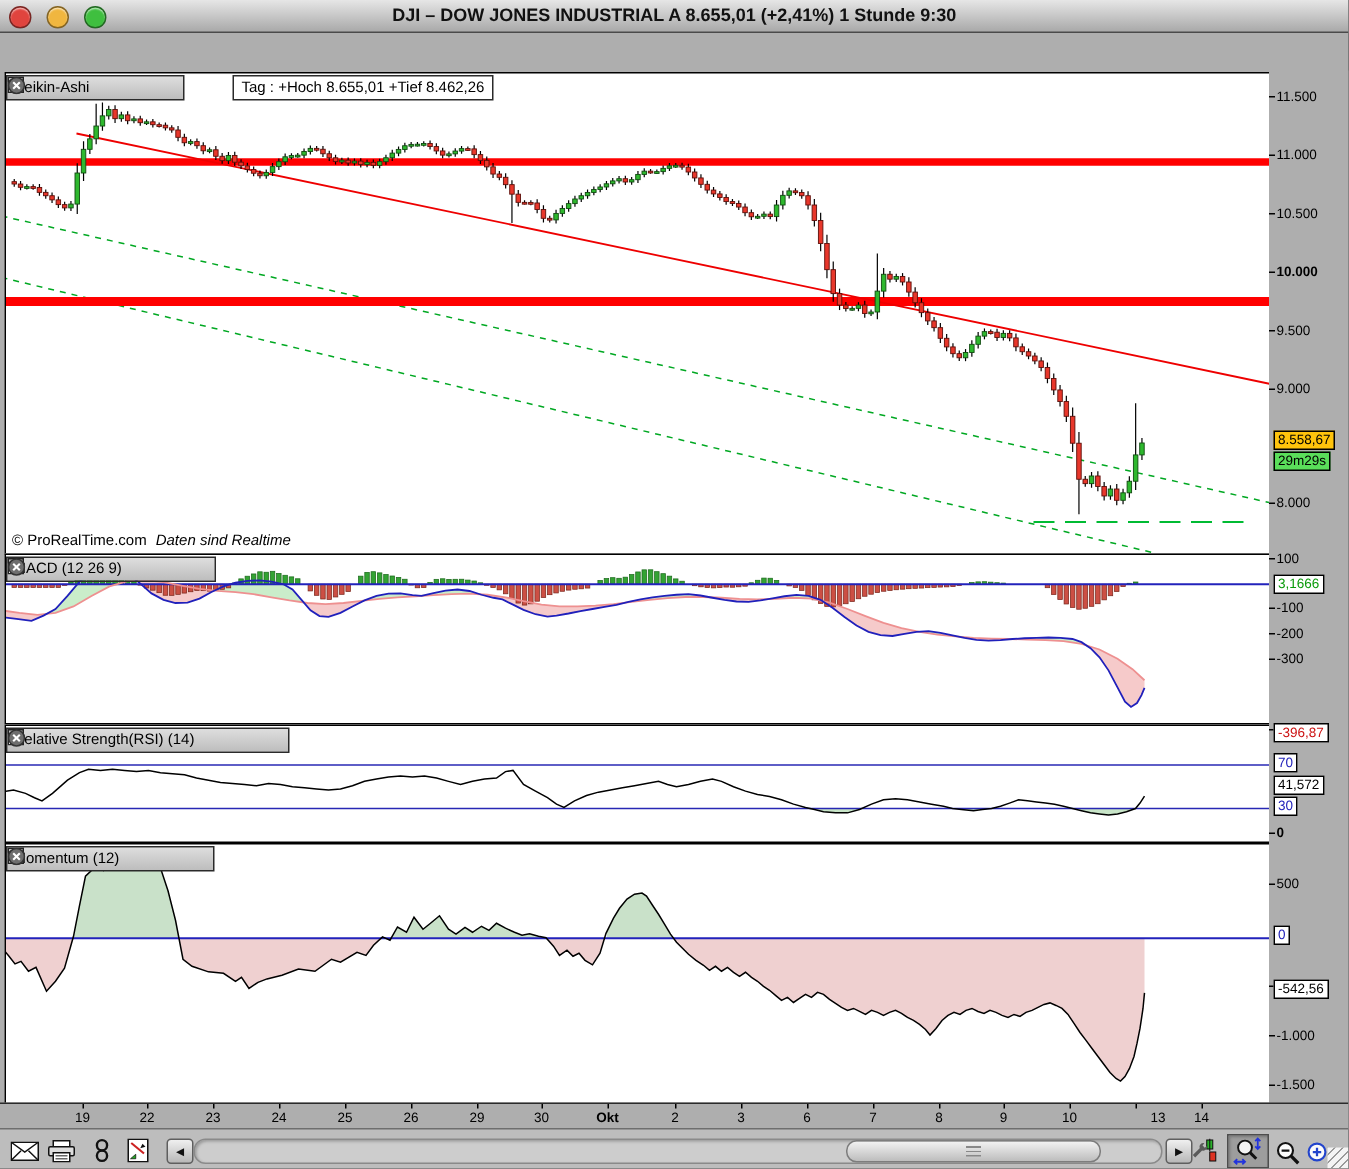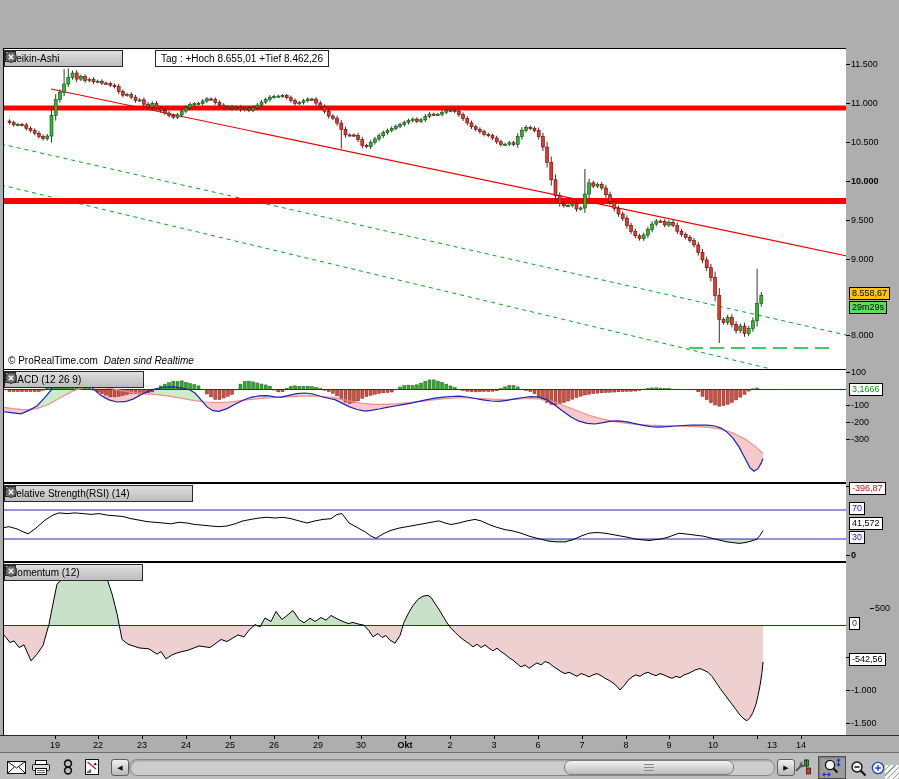--- a/index.html
+++ b/index.html
@@ -55,20 +55,28 @@
   .toolbox{position:absolute;top:3px;width:26px;height:21px;border:1px solid #4d4d4d;background:#9d9d9d;
     box-shadow:inset 1px 1px 2px #777;display:flex;align-items:center;justify-content:center;}
   .grip{position:absolute;left:885px;top:765px;width:14px;height:14px;background:#f4f4f4;
     background-image:repeating-linear-gradient(135deg,transparent 0 3px,#9a9a9a 3px 4px);}
 </style>
 </head>
 <body>
 
 <div id="win">
 
+  <div class="titlebar">
+    <div class="lights">
+      <div class="light l-red"></div>
+      <div class="light l-yellow"></div>
+      <div class="light l-green"></div>
+    </div>
+    <div class="wtitle">DJI – DOW JONES INDUSTRIAL A   8.655,01 (+2,41%)   1 Stunde  9:30</div>
+  </div>
 
 
   <div class="panel" id="p-price" style="left:3px;top:48px;width:843px;height:320px;">
     <svg id="svg-price" width="843" height="320" viewBox="3 48 843 320">
         <line x1="0" y1="143" x2="845" y2="334" stroke="#00a822" stroke-width="1" stroke-dasharray="4 4"></line>
         <line x1="0" y1="184" x2="770" y2="368" stroke="#00a822" stroke-width="1" stroke-dasharray="4 4"></line>
         <line x1="688" y1="347" x2="828" y2="347" stroke="#00bb33" stroke-width="1.4" stroke-dasharray="14 7"></line>
         <line x1="3" y1="107" x2="846" y2="107" stroke="#ff0000" stroke-width="5"></line>
         <line x1="3" y1="200" x2="846" y2="200" stroke="#ff0000" stroke-width="6"></line>
         <line x1="50" y1="88" x2="846" y2="255" stroke="#ee0000" stroke-width="1.2"></line>
@@ -743,21 +751,21 @@
       <div class="alab" style="top: 129px; font-weight: bold;"><span class="tk"></span>10.000</div>
       <div class="alab" style="top: 168px;"><span class="tk"></span>9.500</div>
       <div class="alab" style="top: 207px;"><span class="tk"></span>9.000</div>
       <div class="alab" style="top: 283px;"><span class="tk"></span>8.000</div>
       <div class="alab" style="top: 320px;"><span class="tk"></span>100</div>
       <div class="alab" style="top: 353px;"><span class="tk"></span>-100</div>
       <div class="alab" style="top: 370px;"><span class="tk"></span>-200</div>
       <div class="alab" style="top: 387px;"><span class="tk"></span>-300</div>
       <div class="alab" style="top: 434px; font-weight: bold;"><span class="tk"></span>100</div>
       <div class="alab" style="top: 503px; font-weight: bold;"><span class="tk"></span>0</div>
-      <div class="alab" style="top: 556px; margin-left: 24px;"><span class="tk"></span>500</div>
+      <div class="alab" style="top: 537px;"><span class="tk"></span>500</div>
       <div class="alab" style="top: 605px;"><span class="tk"></span>-500</div>
       <div class="alab" style="top: 638px;"><span class="tk"></span>-1.000</div>
       <div class="alab" style="top: 671px;"><span class="tk"></span>-1.500</div>
       <div class="abadge" style="top: 240px; background: rgb(255, 196, 12); color: rgb(0, 0, 0);">8.558,67</div>
       <div class="abadge" style="top: 254px; background: rgb(90, 222, 90); color: rgb(0, 0, 0);">29m29s</div>
       <div class="abadge" style="top: 336px; background: rgb(255, 255, 255); color: rgb(10, 154, 10);">3,1666</div>
       <div class="abadge" style="top: 403px; background: rgb(255, 255, 255); color: rgb(204, 17, 17); margin-top: 32px;">-396,87</div>
       <div class="abadge" style="top: 455px; background: rgb(255, 255, 255); color: rgb(34, 34, 187);">70</div>
       <div class="abadge" style="top: 484px; background: rgb(255, 255, 255); color: rgb(34, 34, 187);">30</div>
       <div class="abadge" style="top: 470px; background: rgb(255, 255, 255); color: rgb(0, 0, 0);">41,572</div>

